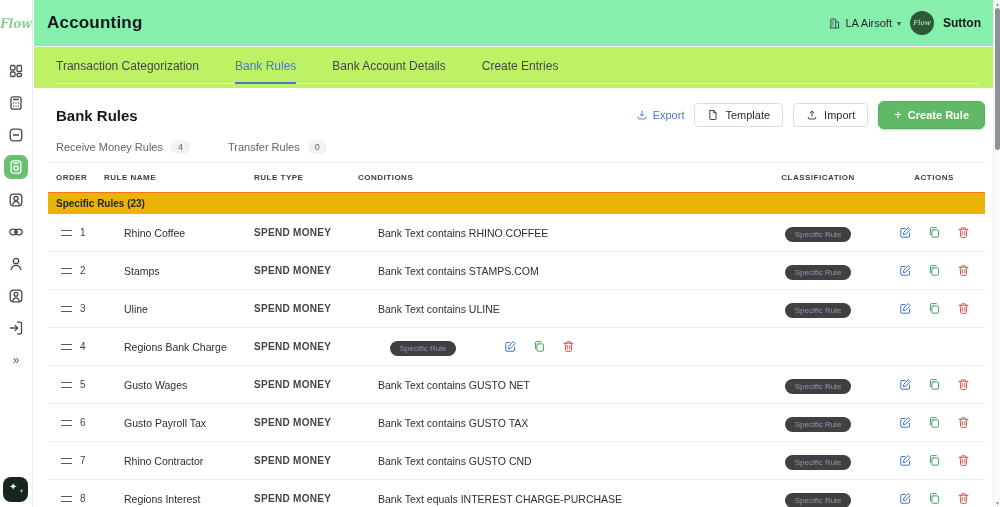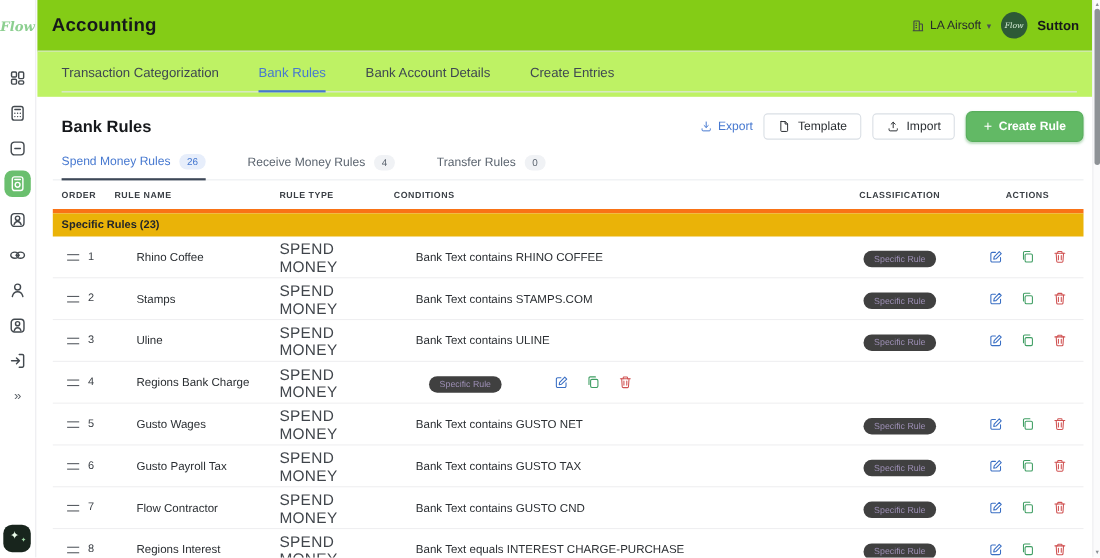--- a/index.html
+++ b/index.html
@@ -21,21 +21,21 @@
   .ai-fab .spark-small { position:absolute; right:4px; top:10px; font-size:6px; color:#9fd7a4; }
 
   
   .scrollbar { position:absolute; right:0; top:0; width:7px; height:507px; background:#fbfbfc; border-left:1px solid #eeeeef; z-index:6; }
   .sb-arrow { position:absolute; left:0; width:7px; font-size:5px; color:#8a8f94; text-align:center; }
   .sb-up { top:1px; } .sb-down { bottom:1px; }
   .sb-thumb { position:absolute; left:1px; top:8px; width:5px; height:142px; background:#8e9296; border-radius:3px; }
 
   
   .main-col { position:absolute; left:34px; top:0; right:7px; height:507px; background:#fff; }
-  .topbar { height:47px; border-bottom:1px solid #ebedef; display:flex; align-items:center; padding:0 12px 0 13px; background:#84cc16; }
+  .topbar { height:47px; border-bottom:1px solid #ebedef; display:flex; align-items:center; padding:0 12px 0 13px; background:#86efac; }
   .app-title { font-size:17px; font-weight:bold; color:#16181b; letter-spacing:.2px; }
   .topbar-right { margin-left:auto; display:flex; align-items:center; gap:9px; }
   .org-switcher { display:flex; align-items:center; gap:5px; cursor:pointer; }
   .org-switcher svg { width:13px; height:13px; stroke:#3d4248; fill:none; stroke-width:1.2; }
   .org-name { font-size:11px; color:#26292d; font-weight:500; }
   .caret { font-size:8px; color:#4a4f55; }
   .avatar { width:24px; height:24px; border-radius:50%; background:#2d5a36; color:#d8eed8; display:flex; align-items:center; justify-content:center;
             font-family:"DejaVu Serif", serif; font-style:italic; font-size:7px; }
   .user-name { font-size:12px; font-weight:bold; color:#16181b; }
 
@@ -57,31 +57,31 @@
   .plus-glyph { font-size:13px; font-weight:400; line-height:10px; }
 
   
   .subtabs { display:flex; gap:38px; margin-top:10px; padding-left:8px; border-bottom:1px solid #eceef1; }
   .subtab { display:flex; align-items:center; gap:8px; font-size:11px; color:#5c6570; padding-bottom:8px; cursor:pointer; }
   .subtab.active { color:#4678d0; border-bottom:2px solid #3d4857; margin-bottom:-1px; }
   .count-pill { font-size:9px; padding:2px 7px; border-radius:9px; background:#f0f2f5; color:#5c6570; }
   .subtab.active .count-pill { background:#e7eefb; color:#4678d0; }
 
   
-  .thead { display:flex; align-items:center; height:30px; padding-left:8px; border-bottom:4px solid #f97316; }
+  .thead { display:flex; align-items:center; height:30px; padding-left:8px; border-bottom:1px solid #f97316; }
   .th { font-size:8px; font-weight:bold; letter-spacing:.5px; color:#393e44; text-transform:uppercase; }
   .c0 { width:48px; } .c1 { width:150px; } .c2 { width:104px; } .c3 { width:395px; }
   .c4 { width:130px; text-align:center; } .c5 { width:102px; text-align:center; }
   .group-row { height:21px; line-height:21px; background:#eab308; font-size:10px; font-weight:bold; color:#23262a; padding-left:8px; }
   .trow { display:flex; align-items:center; height:38px; border-bottom:1px solid #efeff1; padding-left:8px; }
   .order-wrap { display:flex; align-items:center; gap:8px; padding-left:5px; }
   .drag-handle { width:11px; height:6px; border-top:1.5px solid #585d63; border-bottom:1.5px solid #585d63; cursor:grab; }
   .order-num { font-size:10px; color:#3a3f45; }
   .cell-name, .cell-cond { font-size:10.5px; color:#2b2f33;padding-left:20px; }
-  .cell-type { font-size:14px; color:#40454b; letter-spacing:.3px; }
+  .cell-type { font-size:10px; color:#40454b; letter-spacing:.3px;font-weight:bold; }
   .badge { display:inline-block; font-size:8px; color:#9d8fb5; background:#404040; border-radius:9px; padding:3px 10px; }
   .actions-wrap { display:flex; justify-content:center; align-items:center; gap:15px; }
   .icon-btn { border:none; background:none; padding:0; cursor:pointer; width:14px; height:14px; }
   .icon-btn svg { width:13px; height:13px; fill:none; stroke-width:1.2; stroke-linecap:round; stroke-linejoin:round; }
   .edit-btn svg { stroke:#3a6fc4; } .copy-btn svg { stroke:#3f9e63; } .del-btn svg { stroke:#d05252; }
 </style>
 </head>
 <body>
 
 <div class="app">
@@ -213,24 +213,20 @@
             <span>Import</span>
           </button>
           <button class="btn-green">
             <span class="plus-glyph">+</span>
             <span>Create Rule</span>
           </button>
         </div>
       </div>
 
       <div class="subtabs" id="subtabs">
-          <div class="subtab active">
-            <span>Spend Money Rules</span>
-            <span class="count-pill">26</span>
-          </div>
           <div class="subtab">
             <span>Receive Money Rules</span>
             <span class="count-pill">4</span>
           </div>
           <div class="subtab">
             <span>Transfer Rules</span>
             <span class="count-pill">0</span>
           </div>
         </div>
 
@@ -424,21 +420,21 @@
                 </div>
               </div>
             </div>
             <div class="trow">
               <div class="c0">
                 <div class="order-wrap">
                   <span class="drag-handle"></span>
                   <span class="order-num">7</span>
                 </div>
               </div>
-              <div class="c1 cell-name">Flow Contractor</div>
+              <div class="c1 cell-name">Rhino Contractor</div>
               <div class="c2 cell-type">SPEND MONEY</div>
               <div class="c3 cell-cond">Bank Text contains GUSTO CND</div>
               <div class="c4"><span class="badge">Specific Rule</span></div>
               <div class="c5">
                 <div class="actions-wrap">
                   <button class="icon-btn edit-btn"><svg viewBox="0 0 16 16">
                       <path d="M13 8.7 V12.3 a1.5 1.5 0 0 1 -1.5 1.5 H3.7 A1.5 1.5 0 0 1 2.2 12.3 V4.5 A1.5 1.5 0 0 1 3.7 3 H7.3"></path>
                       <path d="M11.6 2.2 L13.8 4.4 L8 10.2 L5.4 10.7 L5.9 8.1 Z"></path>
                     </svg></button>
                   <button class="icon-btn copy-btn"><svg viewBox="0 0 16 16">

